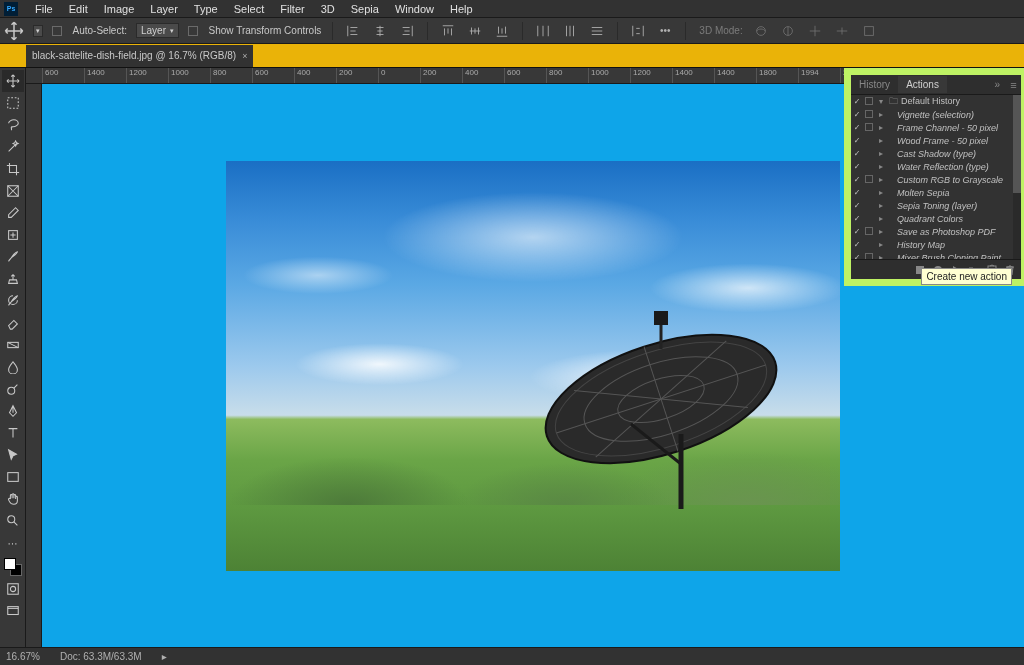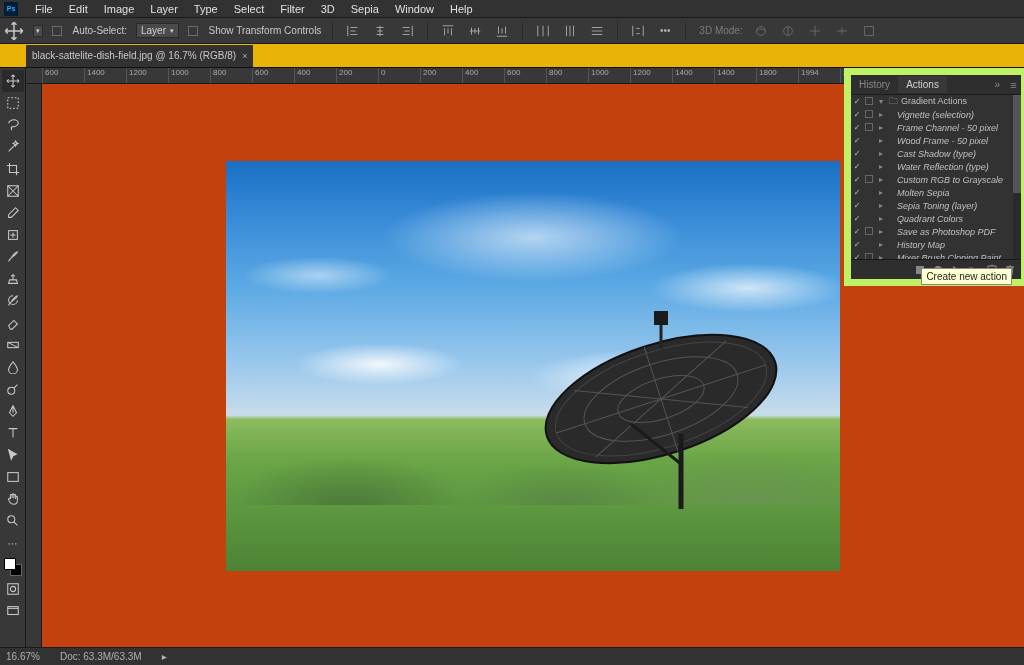--- a/index.html
+++ b/index.html
@@ -37,21 +37,21 @@
 .toolbar-left { width: 26px; background: #383838; display: flex; flex-direction: column; align-items: center; padding-top: 2px; border-right: 1px solid #1a1a1a; }
 .tool { width: 22px; height: 22px; display: flex; align-items: center; justify-content: center; cursor: pointer; position: relative; }
 .tool.active { background: #2a2a2a; }
 .tool svg { width: 14px; height: 14px; stroke: #c8c8c8; fill: none; stroke-width: 1.2; }
 .swatch-pair { width: 18px; height: 18px; position: relative; margin-top: 4px; }
 .swatch-front { position: absolute; width: 12px; height: 12px; background: #fff; border: 1px solid #000; top: 0; left: 0; z-index: 2; }
 .swatch-back { position: absolute; width: 12px; height: 12px; background: #000; border: 1px solid #666; bottom: 0; right: 0; }
 .quickmask-row { margin-top: 2px; }
 
 
-.canvas-wrap { flex: 1; display: flex; flex-direction: column; background: #c2410c; min-width: 0; }
+.canvas-wrap { flex: 1; display: flex; flex-direction: column; background: #0ea5e9; min-width: 0; }
 .ruler-h { height: 16px; background: #383838; display: flex; overflow: hidden; border-bottom: 1px solid #1a1a1a; position: relative; padding-left: 16px; }
 .ruler-h .tick { flex: none; width: 42px; font-size: 8px; color: #aaa; border-left: 1px solid #555; padding-left: 2px; height: 100%; display: flex; align-items: flex-start; }
 .canvas-body { flex: 1; display: flex; min-height: 0; }
 .ruler-v { width: 16px; background: #383838; border-right: 1px solid #1a1a1a; }
 .canvas-inner { flex: 1; display: flex; align-items: center; justify-content: center; overflow: hidden; position: relative; }
 .photo { width: 614px; height: 410px; background: linear-gradient(to bottom, #1a6fc4 0%, #3a8dd8 15%, #5aa8e4 30%, #9cc9ed 50%, #c8ddea 62%, #8dbb5e 63%, #6aa547 73%, #5d9840 85%, #4d8235 100%); position: relative; overflow: hidden; }
 .clouds { position: absolute; inset: 0 0 38% 0; background:
   radial-gradient(ellipse 180px 40px at 70% 85%, rgba(255,255,255,0.9), transparent 70%),
   radial-gradient(ellipse 120px 30px at 25% 80%, rgba(255,255,255,0.85), transparent 70%),
   radial-gradient(ellipse 200px 60px at 50% 30%, rgba(255,255,255,0.6), transparent 75%),
@@ -430,21 +430,21 @@
           <div class="panel-tab active">Actions</div>
           <div class="panel-collapse">»</div>
           <div class="panel-menu">≡</div>
         </div>
         <div style="display:flex; flex:1; min-height:0;">
           <div class="actions-list" id="actions-list">
               <div class="action-row folder">
                 <span class="col-check">✓</span>
                 <span class="col-dlg"><span class="box"></span></span>
                 <span class="col-exp">▾</span>
-                <span class="col-label">Gradient Actions</span>
+                <span class="col-label">Default History</span>
               </div>
               <div class="action-row indent">
                 <span class="col-check">✓</span>
                 <span class="col-dlg"><span class="box"></span></span>
                 <span class="col-exp">▸</span>
                 <span class="col-label">Vignette (selection)</span>
               </div>
               <div class="action-row indent">
                 <span class="col-check">✓</span>
                 <span class="col-dlg"><span class="box"></span></span>

